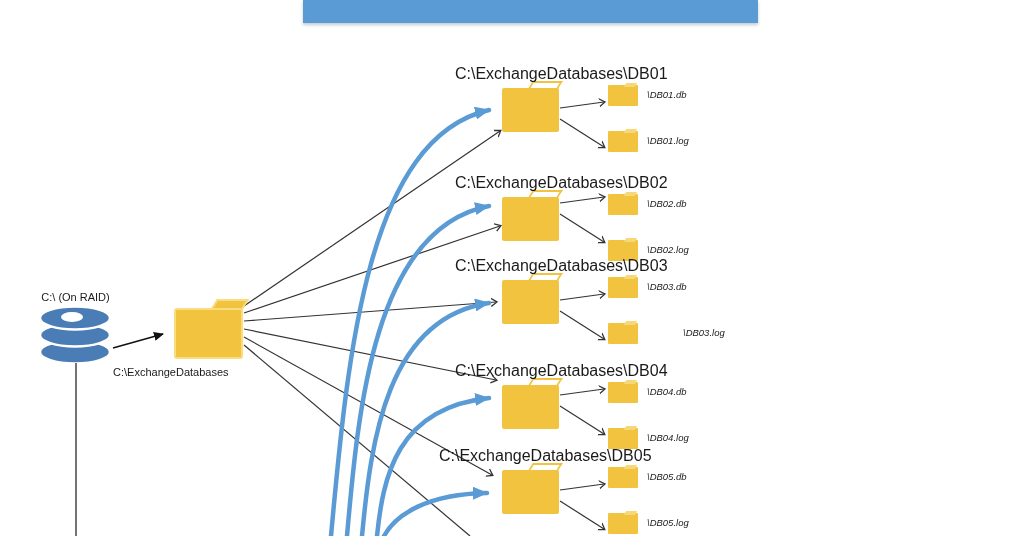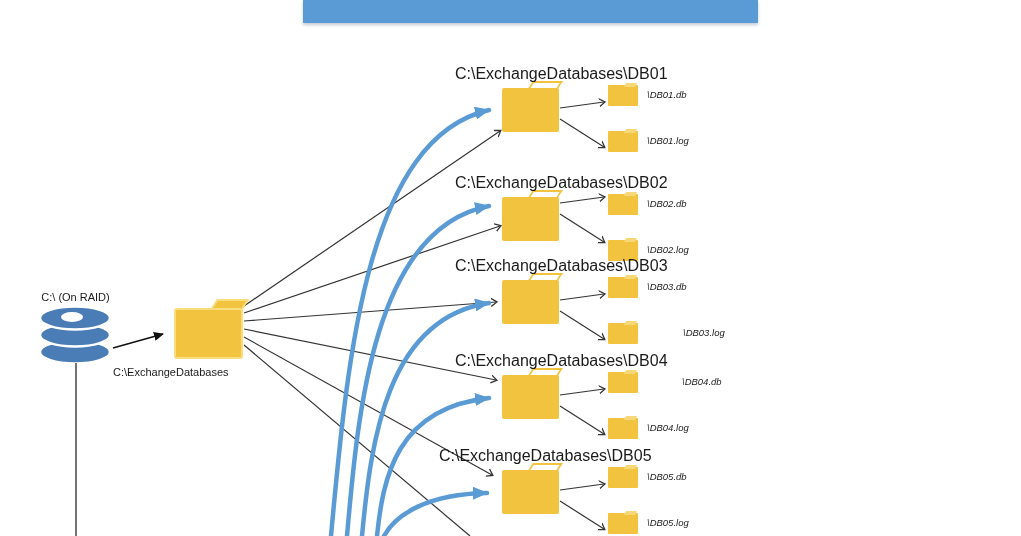--- a/index.html
+++ b/index.html
@@ -165,29 +165,29 @@
       <span class="label lbl-row" style="left:455px;top:1px;">C:\ExchangeDatabases\DB03</span>
       <div class="folder" style="left:502px;top:17px;width:57px;height:51px;">
         <div class="tab"></div>
         <div class="body"></div>
       </div>
       <div class="minifolder" style="left:608px;top:21px;"></div>
       <div class="minifolder" style="left:608px;top:67px;"></div>
       <span class="label lbl-file" style="left:647px;top:25px;">\DB03.db</span>
       <span class="label lbl-file" style="left:647px;top:71px;margin-left:36px;">\DB03.log</span>
     </div>
-      <div class="row" style="top: 351px;">
+      <div class="row" style="top: 361px;">
       <span class="label lbl-row" style="left:455px;top:1px;">C:\ExchangeDatabases\DB04</span>
       <div class="folder" style="left:502px;top:17px;width:57px;height:51px;">
         <div class="tab"></div>
         <div class="body"></div>
       </div>
       <div class="minifolder" style="left:608px;top:21px;"></div>
       <div class="minifolder" style="left:608px;top:67px;"></div>
-      <span class="label lbl-file" style="left:647px;top:25px;margin-left:35px;">\DB04.db</span>
+      <span class="label lbl-file" style="left:647px;top:25px;">\DB04.db</span>
       <span class="label lbl-file" style="left:647px;top:71px;">\DB04.log</span>
     </div>
       <div class="row" style="top: 446px;">
       <span class="label lbl-row" style="left:439px;top:1px;">C:\ExchangeDatabases\DB05</span>
       <div class="folder" style="left:502px;top:17px;width:57px;height:51px;">
         <div class="tab"></div>
         <div class="body"></div>
       </div>
       <div class="minifolder" style="left:608px;top:21px;"></div>
       <div class="minifolder" style="left:608px;top:67px;"></div>

